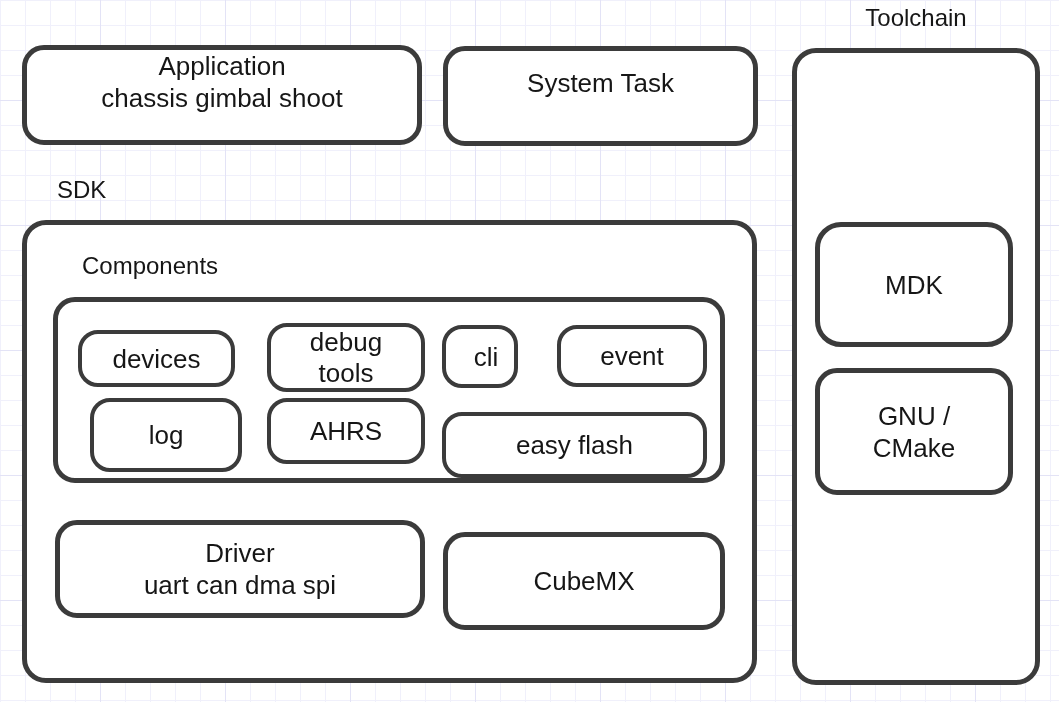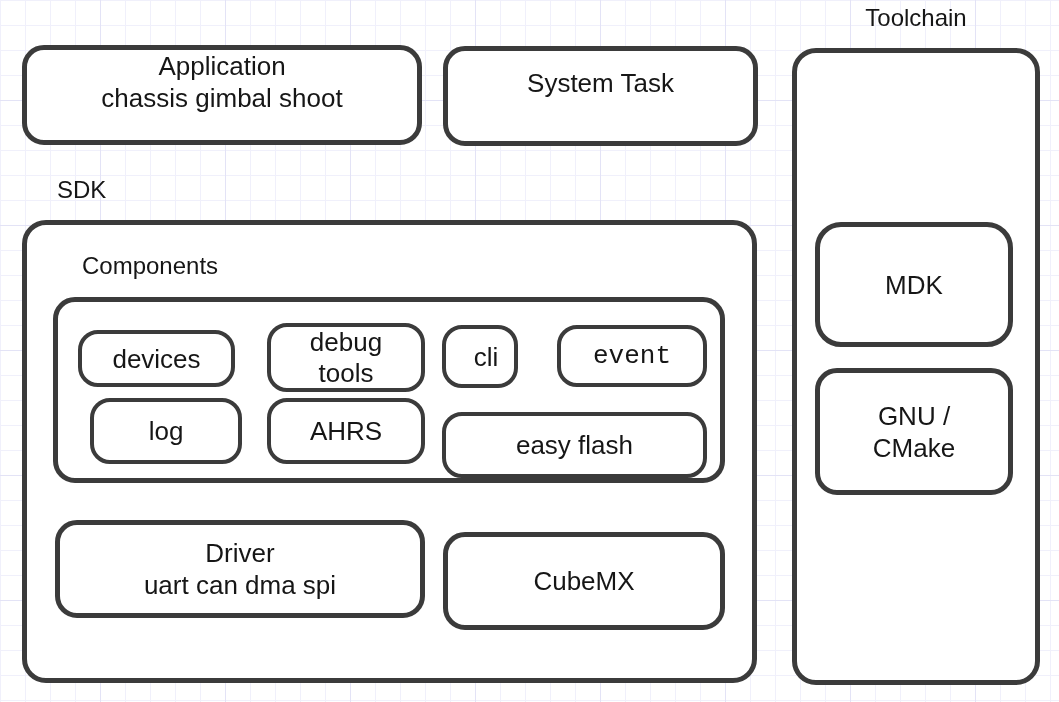--- a/index.html
+++ b/index.html
@@ -100,25 +100,25 @@
   </div>
 
   <div class="node chip" style="left:267px; top:323px; width:158px; height:69px; padding:12px 24px; line-height:31px;">
     <span>debug tools</span>
   </div>
 
   <div class="node chip" style="left:442px; top:325px; width:76px; height:63px;padding-left:12px;">
     <span class="tline">cli</span>
   </div>
 
-  <div class="node chip" style="left:557px; top:325px; width:150px; height:62px;font-family:Liberation Mono, monospace;">
+  <div class="node chip" style="left:557px; top:325px; width:150px; height:62px;">
     <span class="tline">event</span>
   </div>
 
-  <div class="node chip" style="left:90px; top:398px; width:152px; height:66px;">
+  <div class="node chip" style="left:90px; top:398px; width:152px; height:74px;">
     <span class="tline">log</span>
   </div>
 
   <div class="node chip" style="left:267px; top:398px; width:158px; height:66px;">
     <span class="tline">AHRS</span>
   </div>
 
   <div class="node chip" style="left:442px; top:412px; width:265px; height:66px;">
     <span class="tline">easy flash</span>
   </div>

